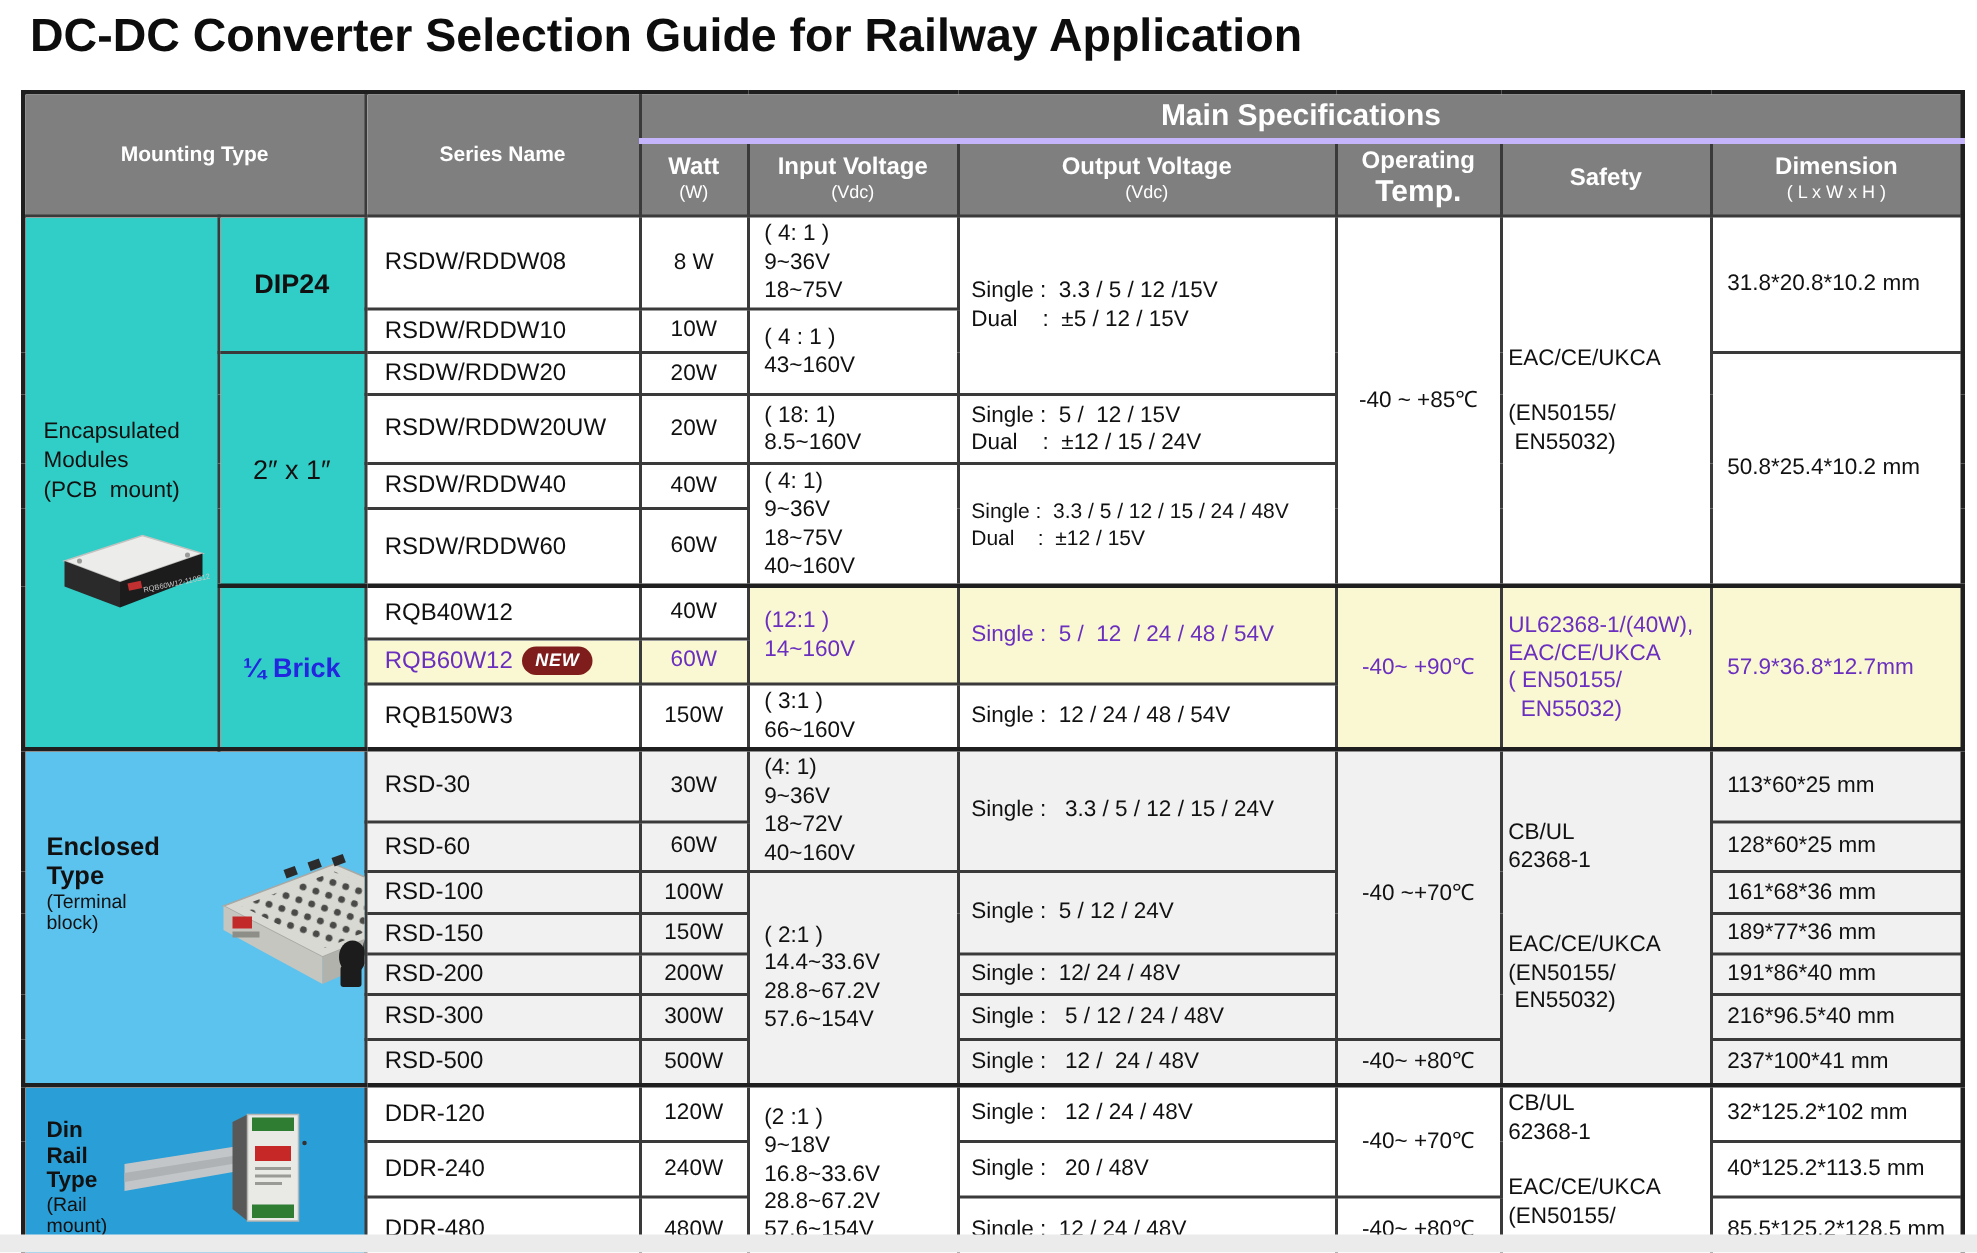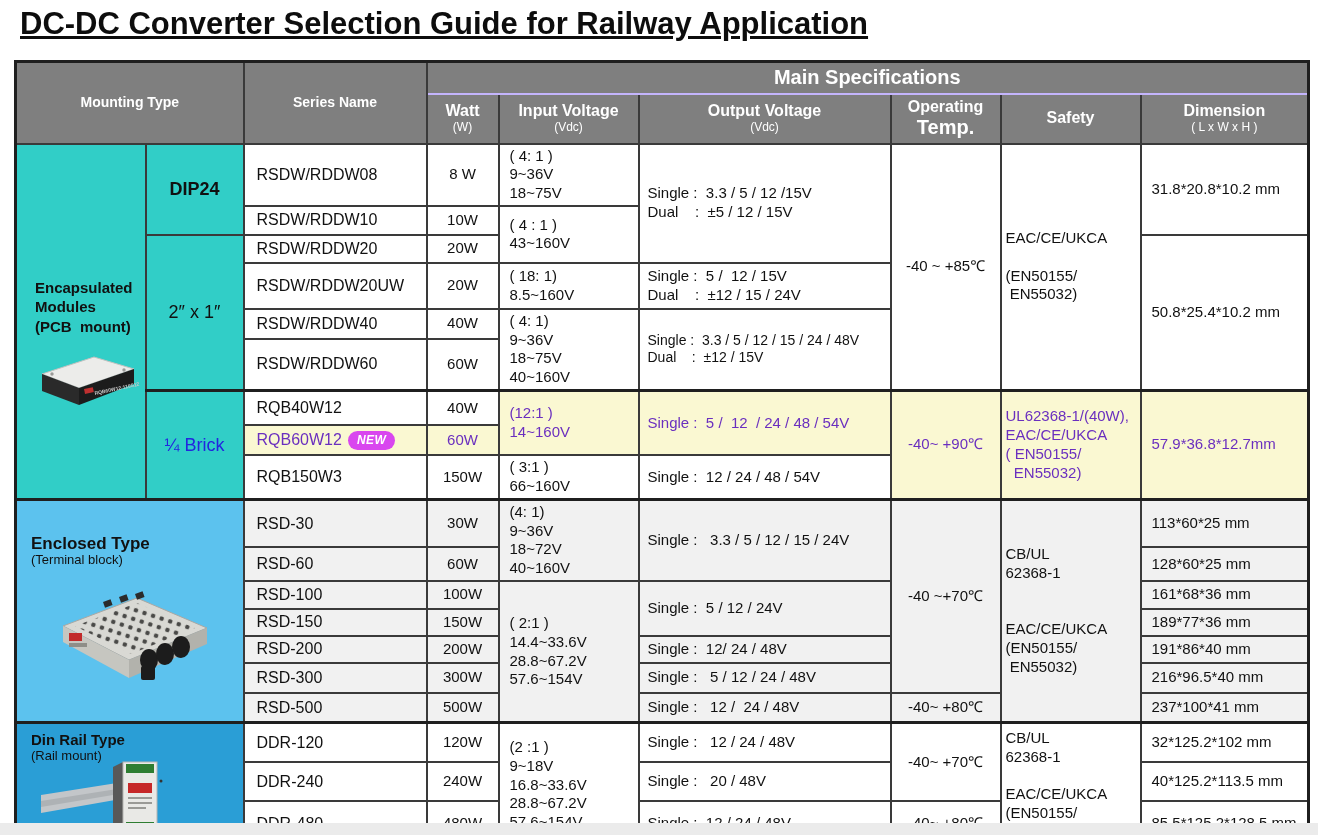--- a/index.html
+++ b/index.html
@@ -6,21 +6,20 @@
   html,body { margin:0; padding:0; }
   body {
     width:1318px; height:835px; background:#ffffff; overflow:hidden;
     font-family:"Liberation Sans", sans-serif; color:#111;
     position:relative;
   }
   .page-title {
     position:absolute; top:6px; left:20px;
     font-size:31px; font-weight:bold; color:#0d0d0d; letter-spacing:0px;
     white-space:pre;
-    text-decoration:underline;
   }
   .bottom-strip {
     position:absolute; left:0; bottom:0; width:1318px; height:12px;
     background:#ebebeb;
   }
   table.guide {
     position:absolute; left:14px; top:60px;
     border-collapse:collapse; table-layout:fixed;
     width:1293px;
     border:3px solid #1f1f1f;
@@ -31,21 +30,21 @@
 
   th, td {
     border:2px solid #3a3a3a;
     padding:2px 4px;
     vertical-align:middle;
     font-size:15px;
     line-height:1.25;
     overflow:hidden;
   }
   thead th { background:#7f7f7f; color:#ffffff; font-weight:bold; }
-  th.main-spec { font-size:20px; border-bottom:2px solid #c4b5fd; }
+  th.main-spec { font-size:20px; border-bottom:4px solid #c4b5fd; }
   th.group-head { font-size:14px; }
   th.sub-head { font-size:16px; line-height:1.15; }
   th .unit { display:block; font-size:12px; font-weight:normal; }
   th .unit-b { display:block; font-size:20px; font-weight:bold; }
   tr.hh1{height:32px} tr.hh2{height:50px}
   tr.h1{height:61px} tr.h2{height:29px} tr.h3{height:28px} tr.h4{height:46px}
   tr.h5{height:29px} tr.h6{height:50px} tr.h7{height:35px} tr.h8{height:30px}
   tr.h9{height:42px} tr.h10{height:46px} tr.h11{height:32px} tr.h12{height:28px}
   tr.h13{height:27px} tr.h14{height:27px} tr.h15{height:30px} tr.h16{height:30px}
   tr.h17{height:35px} tr.h18{height:34px} tr.h19{height:41px}
@@ -61,37 +60,37 @@
   td.dim { padding-left:10px; }
 
   td.teal { background:#31cec7; }
   td.blue1 { background:#5cc2ee; }
   td.blue2 { background:#2a9ed6; }
   td.ylw { background:#faf8d2; }
   td.gry { background:#f1f1f1; }
   .purple { color:#6a2fbf; }
   td.sub-label { text-align:center; font-size:18px; }
   .bold { font-weight:bold; }
-  .brick { color:#2326df; font-weight:normal; }
+  .brick { color:#2326df; font-weight:bold; }
   td.sep { border-top:3px solid #1f1f1f; }
   td.tight { font-size:14px; }
 
-  .mount-inner { display:flex; flex-direction:column; align-items:center;
-    padding:50px 2px 0 8px; gap:16px; height:100%;font-weight:bold; }
+  .mount-inner { display:flex; flex-direction:column; align-items:flex-start;
+    padding:50px 2px 0 8px; gap:16px; height:100%; }
   .mount-name { white-space:pre-wrap; font-size:15px; line-height:1.3; }
-  .mount-inner2 { display:flex; flex-direction:column; align-items:flex-start;
+  .mount-inner2 { display:flex; align-items:flex-start;
     padding:8px 2px 0 10px; gap:10px; height:100%; }
   .mname-b { font-size:17px; font-weight:bold; line-height:1.1; }
   .mname-s { font-size:13px; line-height:1.1; }
   .img-wrap { margin-left:8px; }
   .img-wrap2 { margin-left:14px; margin-top:8px; }
   .img-wrap3 { margin-left:6px; margin-top:-4px; }
 
   .new-badge {
-    display:inline-block; background:#d946ef; color:#ffffff;
+    display:inline-block; background:#7f1d1d; color:#ffffff;
     font-size:12px; font-weight:bold; font-style:italic;
     padding:2px 9px; border-radius:12px; margin-left:6px;
     letter-spacing:0.5px; vertical-align:middle;
   }
 </style>
 </head>
 <body>
 
 <div class="page-title">DC-DC Converter Selection Guide for Railway Application</div>
 

